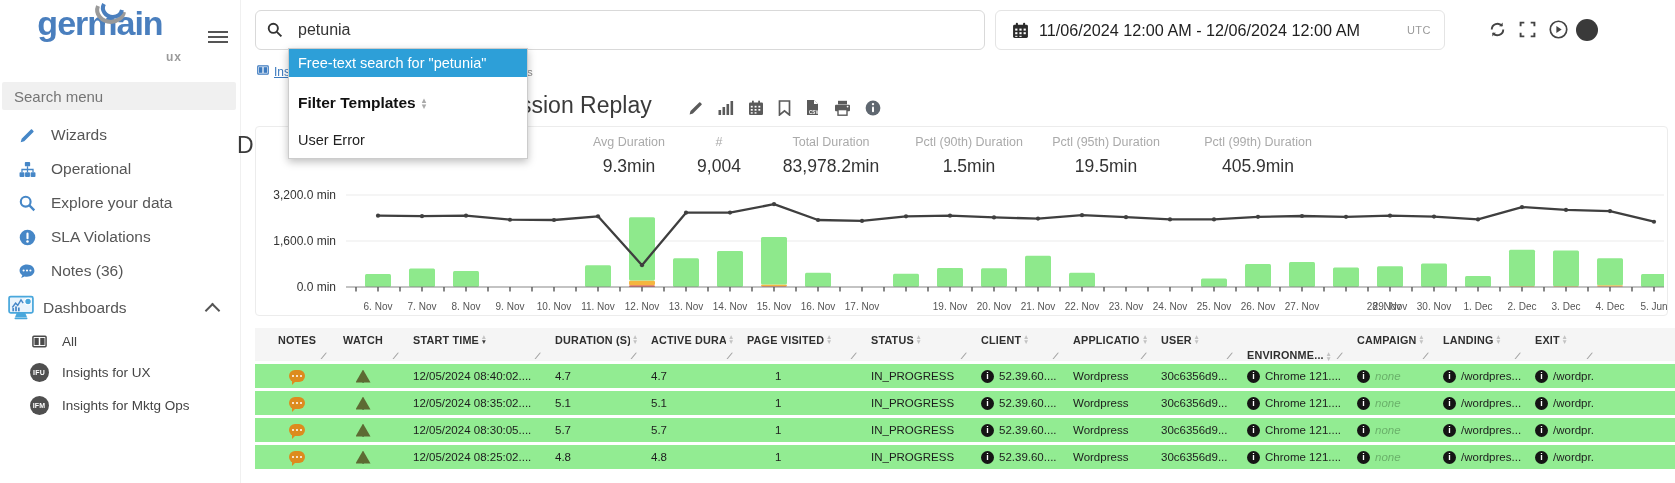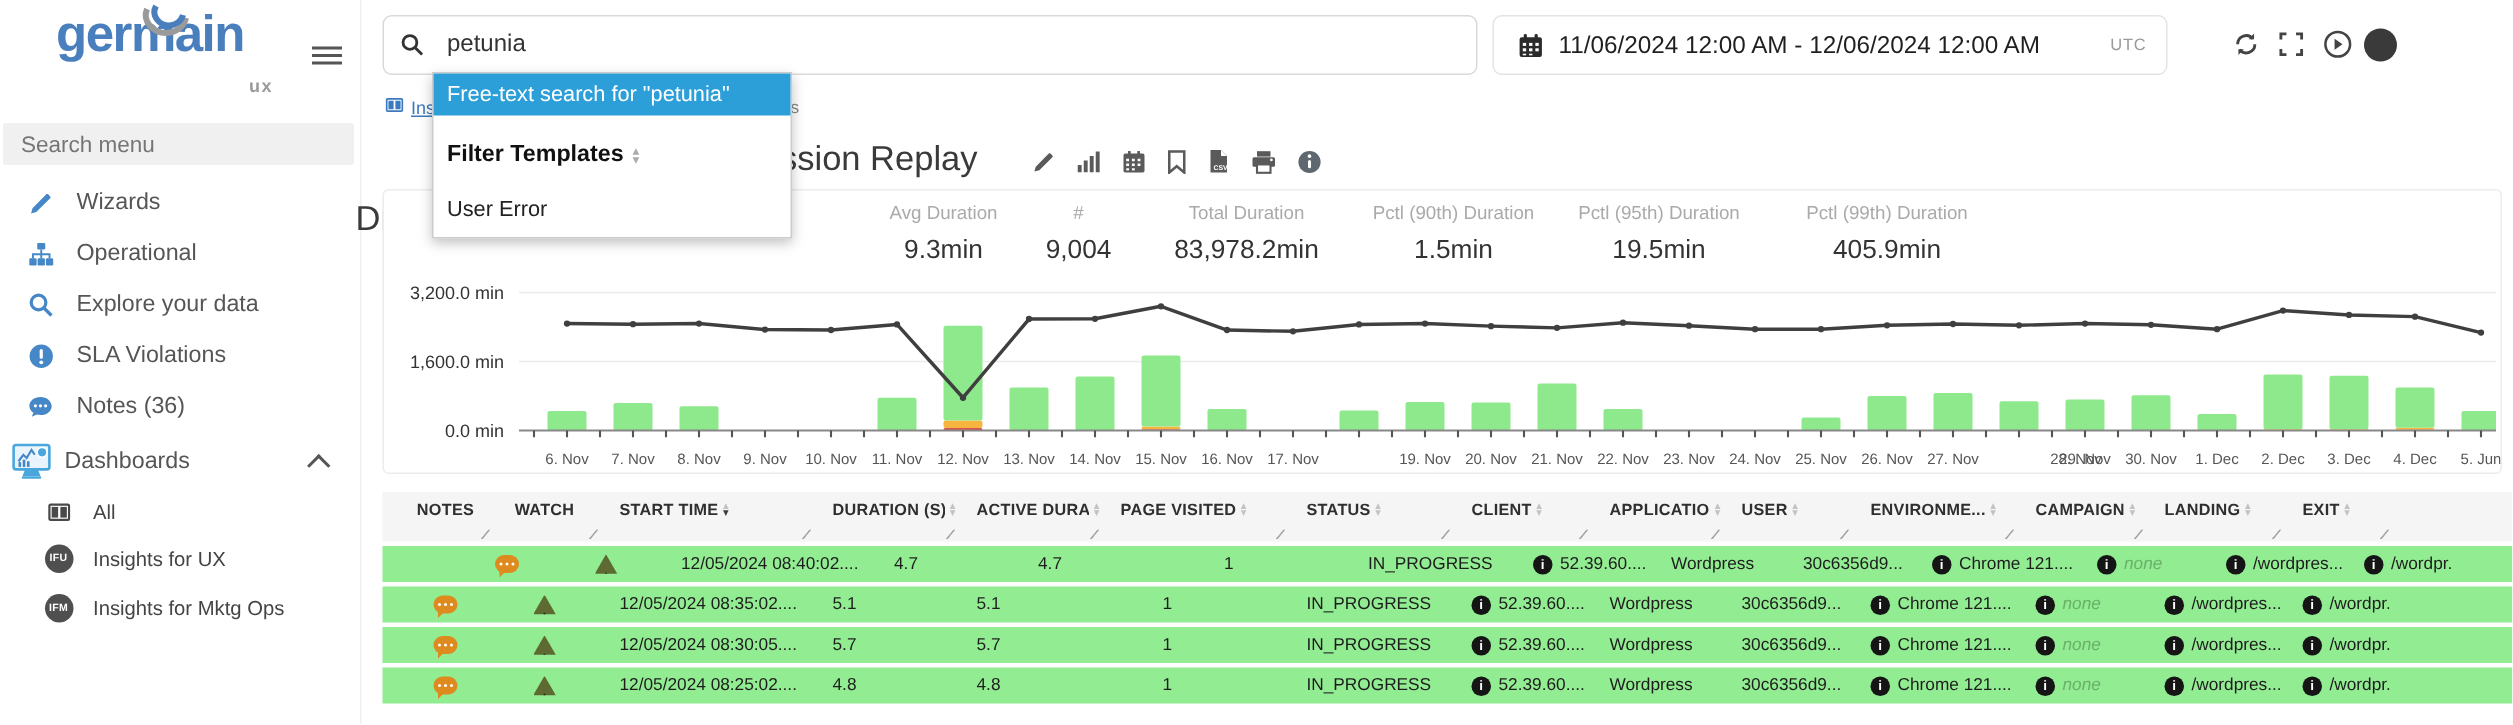--- a/index.html
+++ b/index.html
@@ -608,21 +608,21 @@
         <span class="handle">∕∕</span>
       </div>
       <div class="hcell" style="width: 86px;">
         <span class="hlabel">USER</span>
         <span class="sarr">
           <span>▴</span>
           <span>▾</span>
         </span>
         <span class="handle">∕∕</span>
       </div>
-      <div class="hcell" style="width: 110px;">
+      <div class="hcell" style="width: 110px; align-items: flex-end;">
         <span class="hlabel">ENVIRONME...</span>
         <span class="sarr">
           <span>▴</span>
           <span>▾</span>
         </span>
         <span class="handle">∕∕</span>
       </div>
       <div class="hcell" style="width: 86px;">
         <span class="hlabel">CAMPAIGN</span>
         <span class="sarr">
@@ -642,21 +642,21 @@
       <div class="hcell" style="width: 72px;">
         <span class="hlabel">EXIT</span>
         <span class="sarr">
           <span>▴</span>
           <span>▾</span>
         </span>
         <span class="handle">∕∕</span>
       </div>
     </div>
   <div id="tbody">
-      <div class="trow" style="top: 364px; justify-content: center;">
+      <div class="trow" style="top: 364px;">
         <div class="cell center" style="width: 60px;">
           <span class="bubble"></span>
         </div>
         <div class="cell center" style="width: 72px;">
           <span class="tri"></span>
         </div>
         <div class="cell" style="width: 142px;">
           <span>12/05/2024 08:40:02....</span>
         </div>
         <div class="cell" style="width: 96px;">

